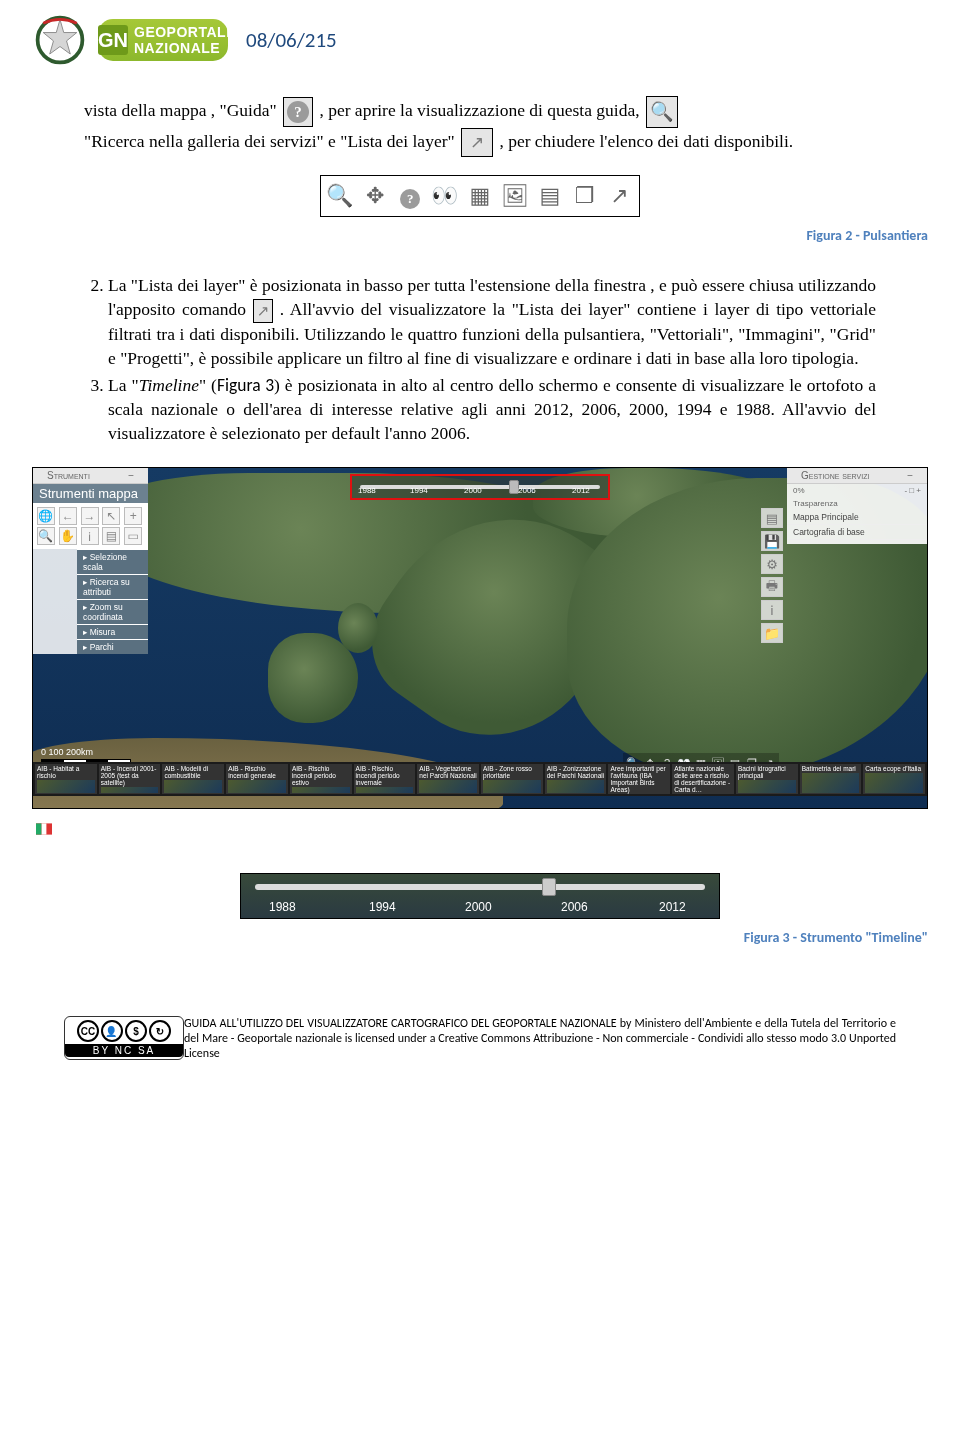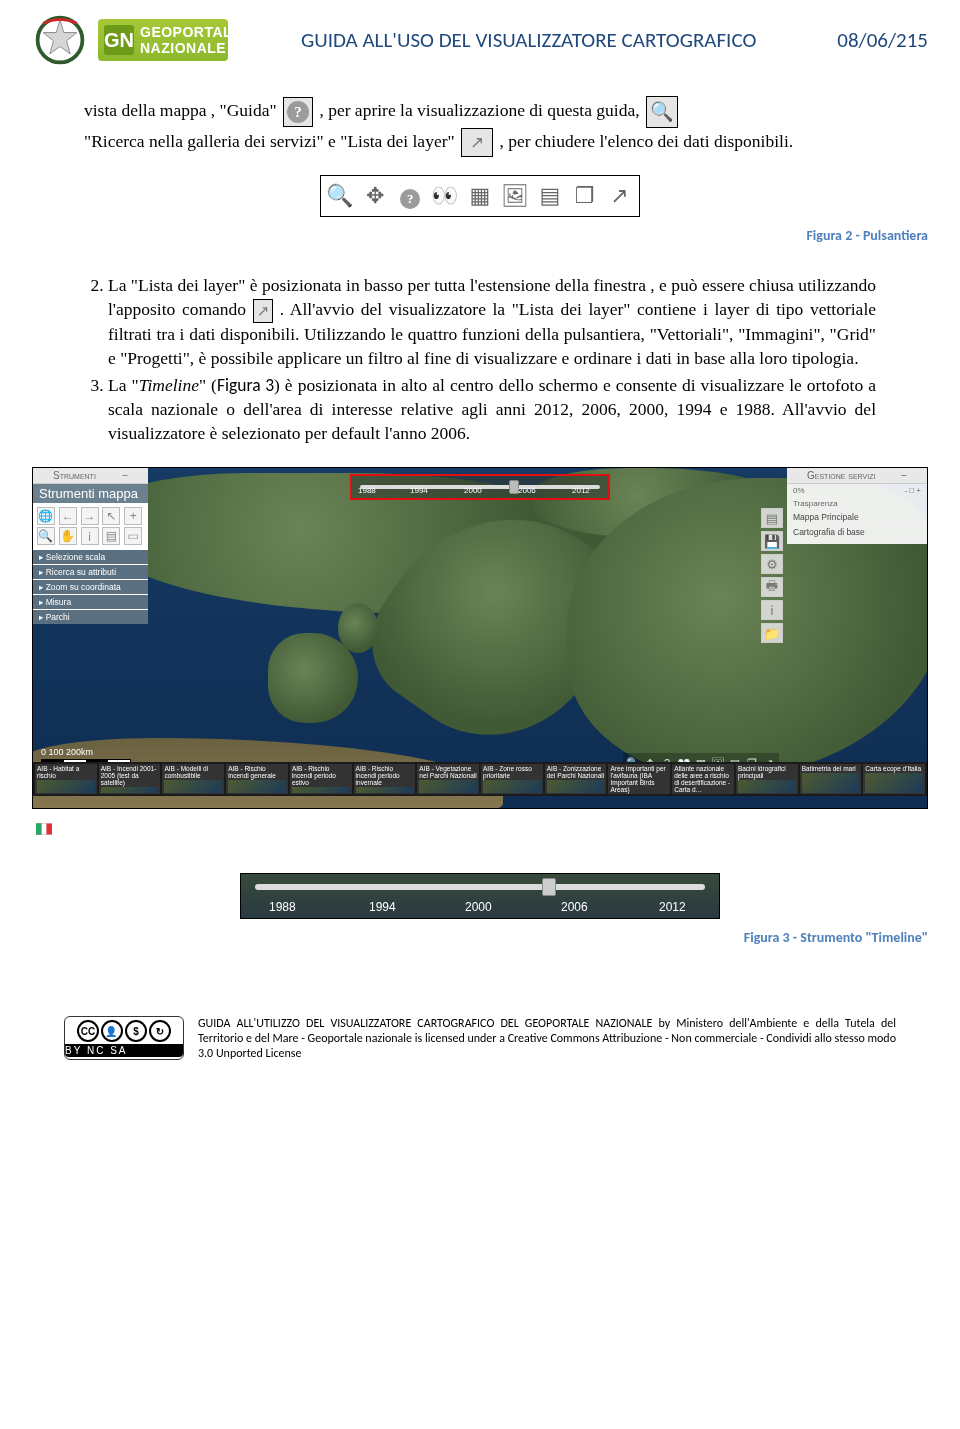--- a/index.html
+++ b/index.html
@@ -18,23 +18,22 @@
     gap: 10px;
     margin-bottom: 28px;
   }
   .emblem {
     width: 56px; height: 56px;
     display: flex; align-items: center; justify-content: center;
   }
   .gn-logo {
     width: 130px; height: 42px;
     background: linear-gradient(#a6c838, #8cb82c);
-    border-radius: 4px;
+    border-radius: 15px;
     display: flex; align-items: center;
-    padding-left: 6px;
     color: #fff;
     font-family: Arial, sans-serif;
   }
   .gn-logo .gn {
     background: #6e9a1a;
     width: 44px; height: 30px;
     border-radius: 3px;
     display: flex; align-items: center; justify-content: center;
     font-weight: bold; font-size: 20px;
     margin-right: 6px;
@@ -145,37 +144,38 @@
   .land7 { top: 0; left: 500px; width: 260px; height: 70px; border-radius: 40% 60% 50% 50%; }
 
   .left-panel {
     position: absolute; top: 0; left: 0;
     width: 115px;
     background: rgba(255,255,255,0.85);
     font-size: 9px; color: #333;
   }
   .panel-header {
     background: #e8e8e8; font-variant: small-caps;
-    padding: 2px 20px; font-size: 10px; color: #666;
+    padding: 2px 14px; font-size: 10px; color: #666;
     display: flex; justify-content: space-between;
     border-bottom: 1px solid #ccc;
   }
   .icon-grid {
     display: grid; grid-template-columns: repeat(5, 1fr);
     gap: 2px; padding: 4px; background: #fff;
   }
   .icon-grid span {
     width: 18px; height: 18px; border: 1px solid #bbb;
     display: flex; align-items: center; justify-content: center;
     font-size: 12px; color: #888; background: #f4f4f4;
   }
   .panel-item {
     background: #5a7080; color: #fff;
     padding: 2px 6px; border-top: 1px solid #fff;
     font-size: 8.5px;
+    margin-left: 44px;
   }
   .panel-item:before { content: "▸ "; }
 
   .right-panel {
     position: absolute; top: 0; right: 0;
     width: 140px;
     background: rgba(255,255,255,0.9);
     font-size: 9px; color: #333;
     padding-bottom: 4px;
   }
@@ -288,40 +288,41 @@
     position: absolute; top: 4px;
     width: 14px; height: 18px; background: #ccc;
     border: 1px solid #888; border-radius: 2px;
   }
   .timeline-detail .ytick {
     position: absolute; top: 26px; font-size: 12px; color: #fff;
   }
 
   
   .footer {
-    display: flex; gap: 14px; margin: 70px 32px 0 32px;
+    display: flex; margin: 70px 32px 0 32px;
     align-items: flex-start;
   }
   .cc-badge {
     width: 120px; height: 44px;
     border: 1px solid #333; border-radius: 6px;
     background: #fff;
     display: flex; flex-direction: column; align-items: center;
     font-family: Arial, sans-serif;
   }
   .cc-badge .icons {
     display: flex; gap: 2px; margin-top: 3px;
   }
   .cc-badge .ic {
     width: 22px; height: 22px; border-radius: 50%;
     border: 2px solid #000; display:flex; align-items:center; justify-content:center;
     font-weight: bold; font-size: 10px;
   }
   .cc-badge .labels {
     background: #000; color: #fff; width: 100%;
+    text-align: center;
     font-size: 10px; padding: 1px 0; margin-top: 2px;
     border-radius: 0 0 4px 4px;
     letter-spacing: 2px;
   }
   .footer-text {
     flex: 1;
     font-family: Calibri, Arial, sans-serif;
     font-size: 12px;
     text-align: justify;
     line-height: 1.25;
@@ -341,21 +342,20 @@
         <path d="M12 12 Q30 4 48 12" fill="none" stroke="#c82828" stroke-width="3"></path>
       </svg>
     </div>
     <div class="gn-logo">
       <div class="gn">GN</div>
       <div>
         <div class="gtxt">GEOPORTALE</div>
         <div class="gtxt">NAZIONALE</div>
       </div>
     </div>
-    <div class="header-title">GUIDA ALL'USO DEL VISUALIZZATORE CARTOGRAFICO</div>
     <div class="header-date">08/06/215</div>
   </div>
 
   
   <div class="body-text">
     <span>vista della mappa , "Guida" </span>
     <span class="inline-icon-box"><span class="q-icon">?</span></span>
     <span>, per aprire la visualizzazione di questa guida,</span>
     <span class="inline-icon-box"><span class="bino-icon">🔍</span></span><br>
     <span>"Ricerca nella galleria dei servizi" e "Lista dei layer" </span>

